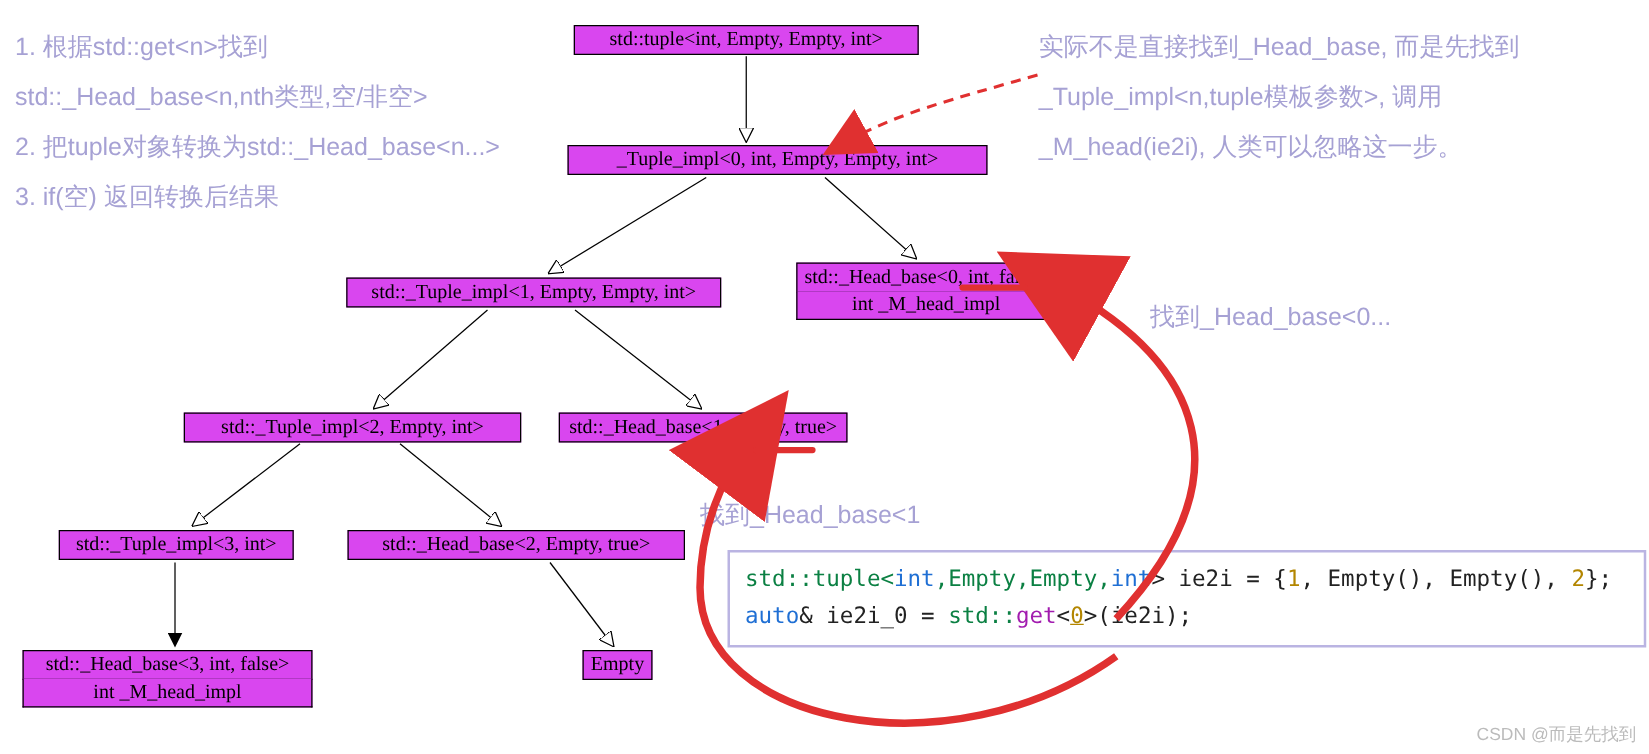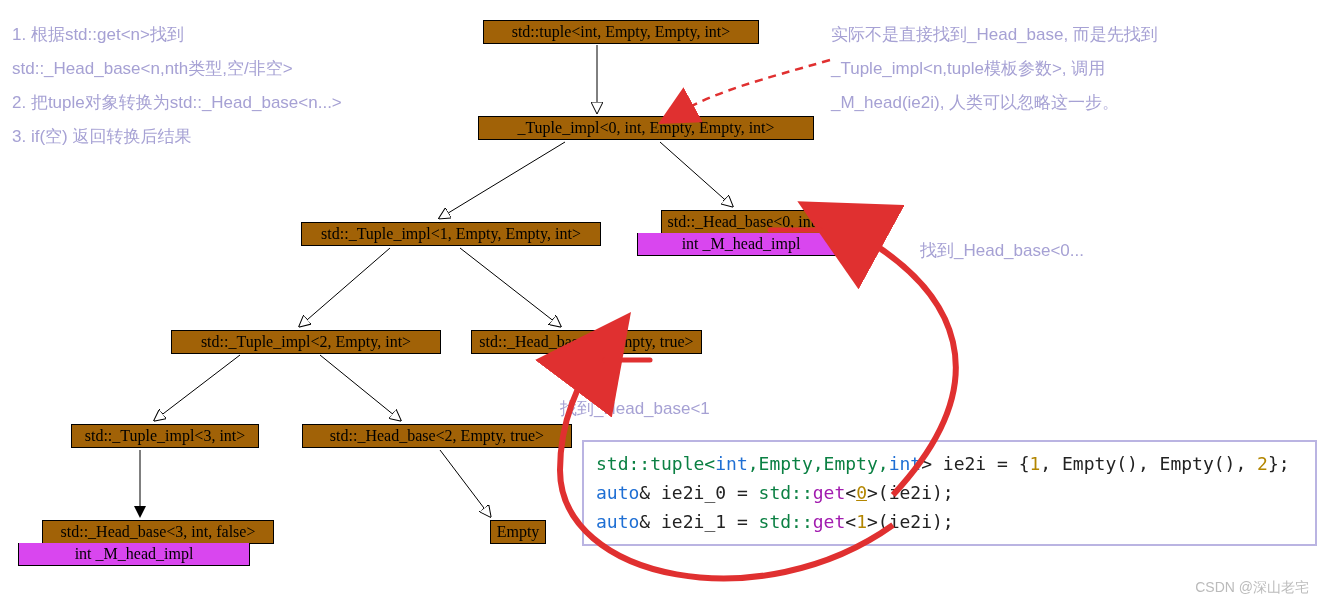--- a/index.html
+++ b/index.html
@@ -9,40 +9,39 @@
     height: 603px;
     position: relative;
     font-family: "Times New Roman", serif;
     font-size: 16px;
     background: #fff;
     overflow: hidden;
   }
   .node {
     position: absolute;
     border: 1px solid #000;
-    background: #a16207;
+    background: #d946ef;
     padding: 2px 2px;
     text-align: center;
     white-space: nowrap;
-    margin-left: 24px;
   }
   .subnode {
     position: absolute;
     border: 1px solid #000;
     border-top: none;
     background: #d946ef;
     padding: 2px 6px;
     text-align: center;
     white-space: nowrap;
   }
   .annot {
     position: absolute;
     color: #a6a1d4;
     font-family: Arial, sans-serif;
-    font-size: 17px;
+    font-size: 20px;
     line-height: 2.0;
     white-space: nowrap;
   }
   .codebox {
     position: absolute;
     border: 2px solid #bab4e2;
     padding: 8px 12px;
     font-family: Consolas, monospace;
     font-size: 18px;
     line-height: 1.6;
@@ -107,26 +106,23 @@
 <div class="annot" style="left:920px; top:234px;">找到_Head_base&lt;0...</div>
 <div class="annot" style="left:560px; top:392px;">找到_Head_base&lt;1</div>
 
 <div class="codebox" style="left:582px; top:440px; width:735px;">
   <div>
     <span class="code-green">std::tuple&lt;</span><span class="code-blue">int</span><span class="code-green">,Empty,Empty,</span><span class="code-blue">int</span><span class="code-black">&gt; ie2i = {</span><span class="code-gold">1</span><span class="code-black">, Empty(), Empty(), </span><span class="code-gold">2</span><span class="code-black">};</span>
   </div>
   <div>
     <span class="code-blue">auto</span><span class="code-black">&amp; ie2i_0 = </span><span class="code-green">std::</span><span class="code-yellow">get</span><span class="code-black">&lt;</span><span class="code-gold" style="text-decoration:underline;">0</span><span class="code-black">&gt;(ie2i);</span>
   </div>
-  <div>
-    <span class="code-blue">auto</span><span class="code-black">&amp; ie2i_1 = </span><span class="code-green">std::</span><span class="code-yellow">get</span><span class="code-black">&lt;</span><span class="code-gold">1</span><span class="code-black">&gt;(ie2i);</span>
-  </div>
 </div>
 
-<div class="watermark" style="right:10px; bottom:6px;">CSDN @深山老宅</div>
+<div class="watermark" style="right:10px; bottom:6px;">CSDN @而是先找到</div>
 
 <svg class="edges">
   <defs>
     <marker id="tri" markerWidth="12" markerHeight="12" refX="10" refY="6" orient="auto">
       <path d="M0,0 L12,6 L0,12 Z" fill="#fff" stroke="#000"></path>
     </marker>
     <marker id="tri-solid" markerWidth="12" markerHeight="12" refX="10" refY="6" orient="auto">
       <path d="M0,0 L12,6 L0,12 Z" fill="#000"></path>
     </marker>
     <marker id="red-arrow" markerWidth="16" markerHeight="16" refX="6" refY="8" orient="auto">

